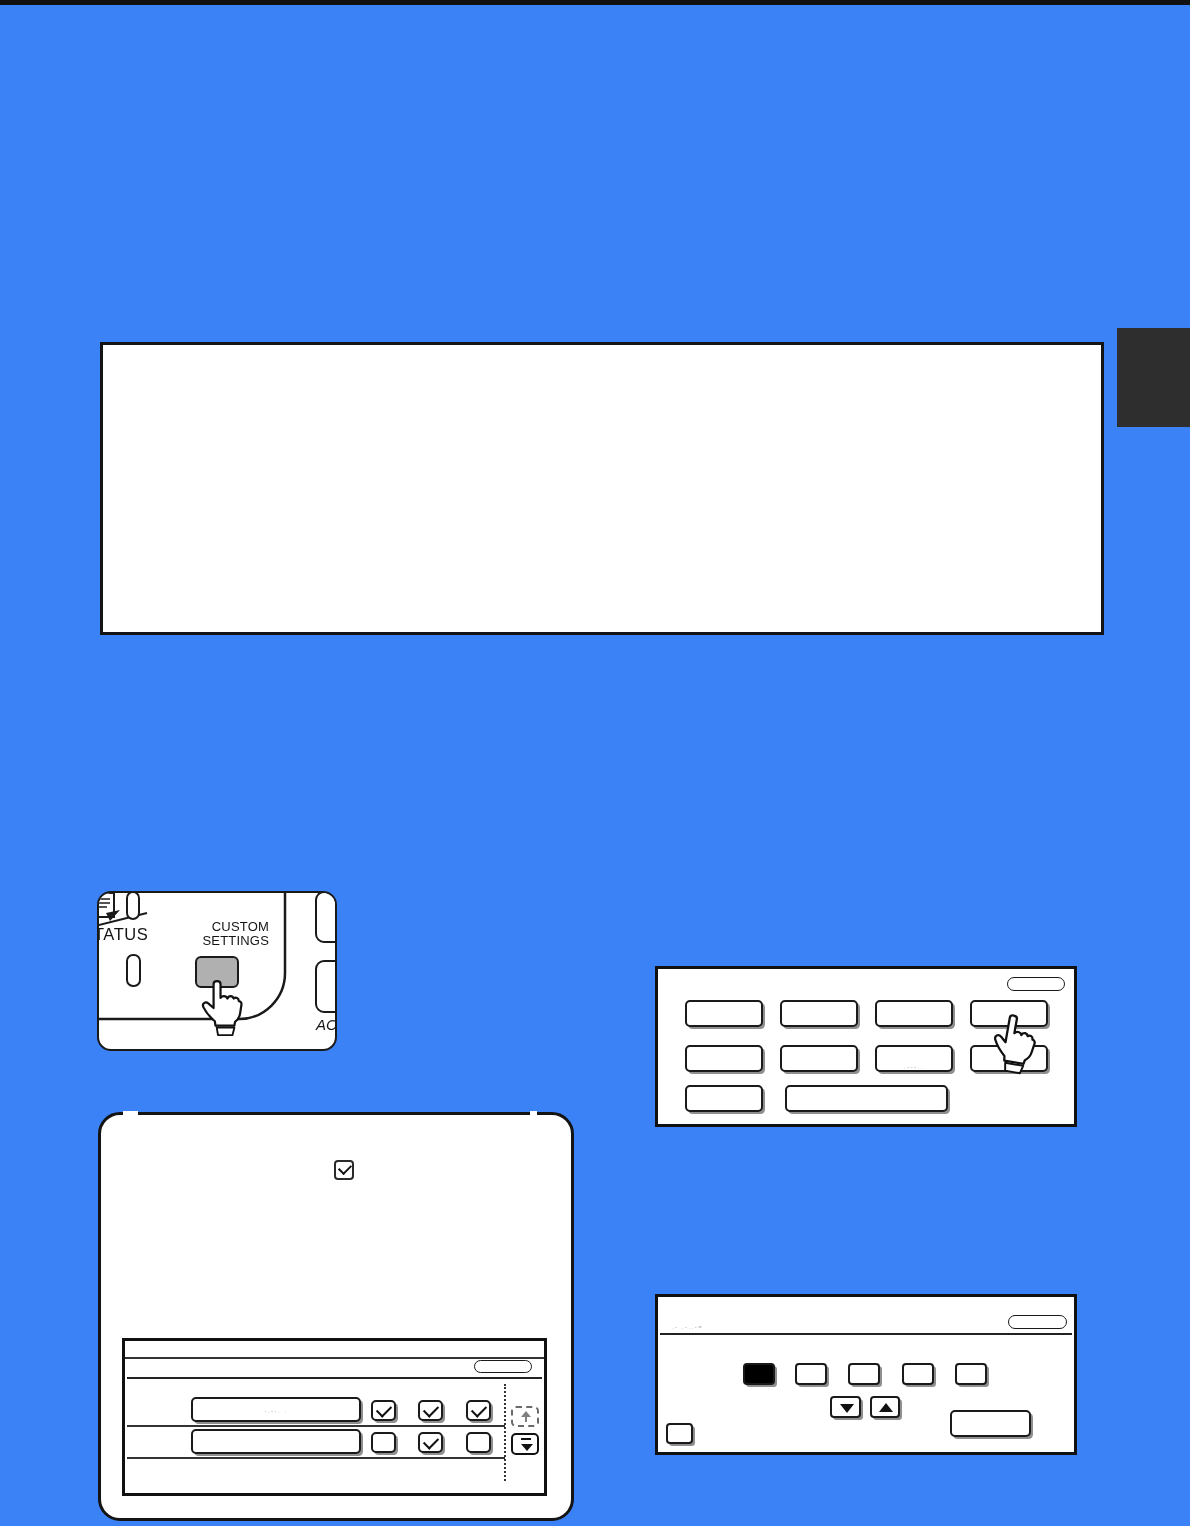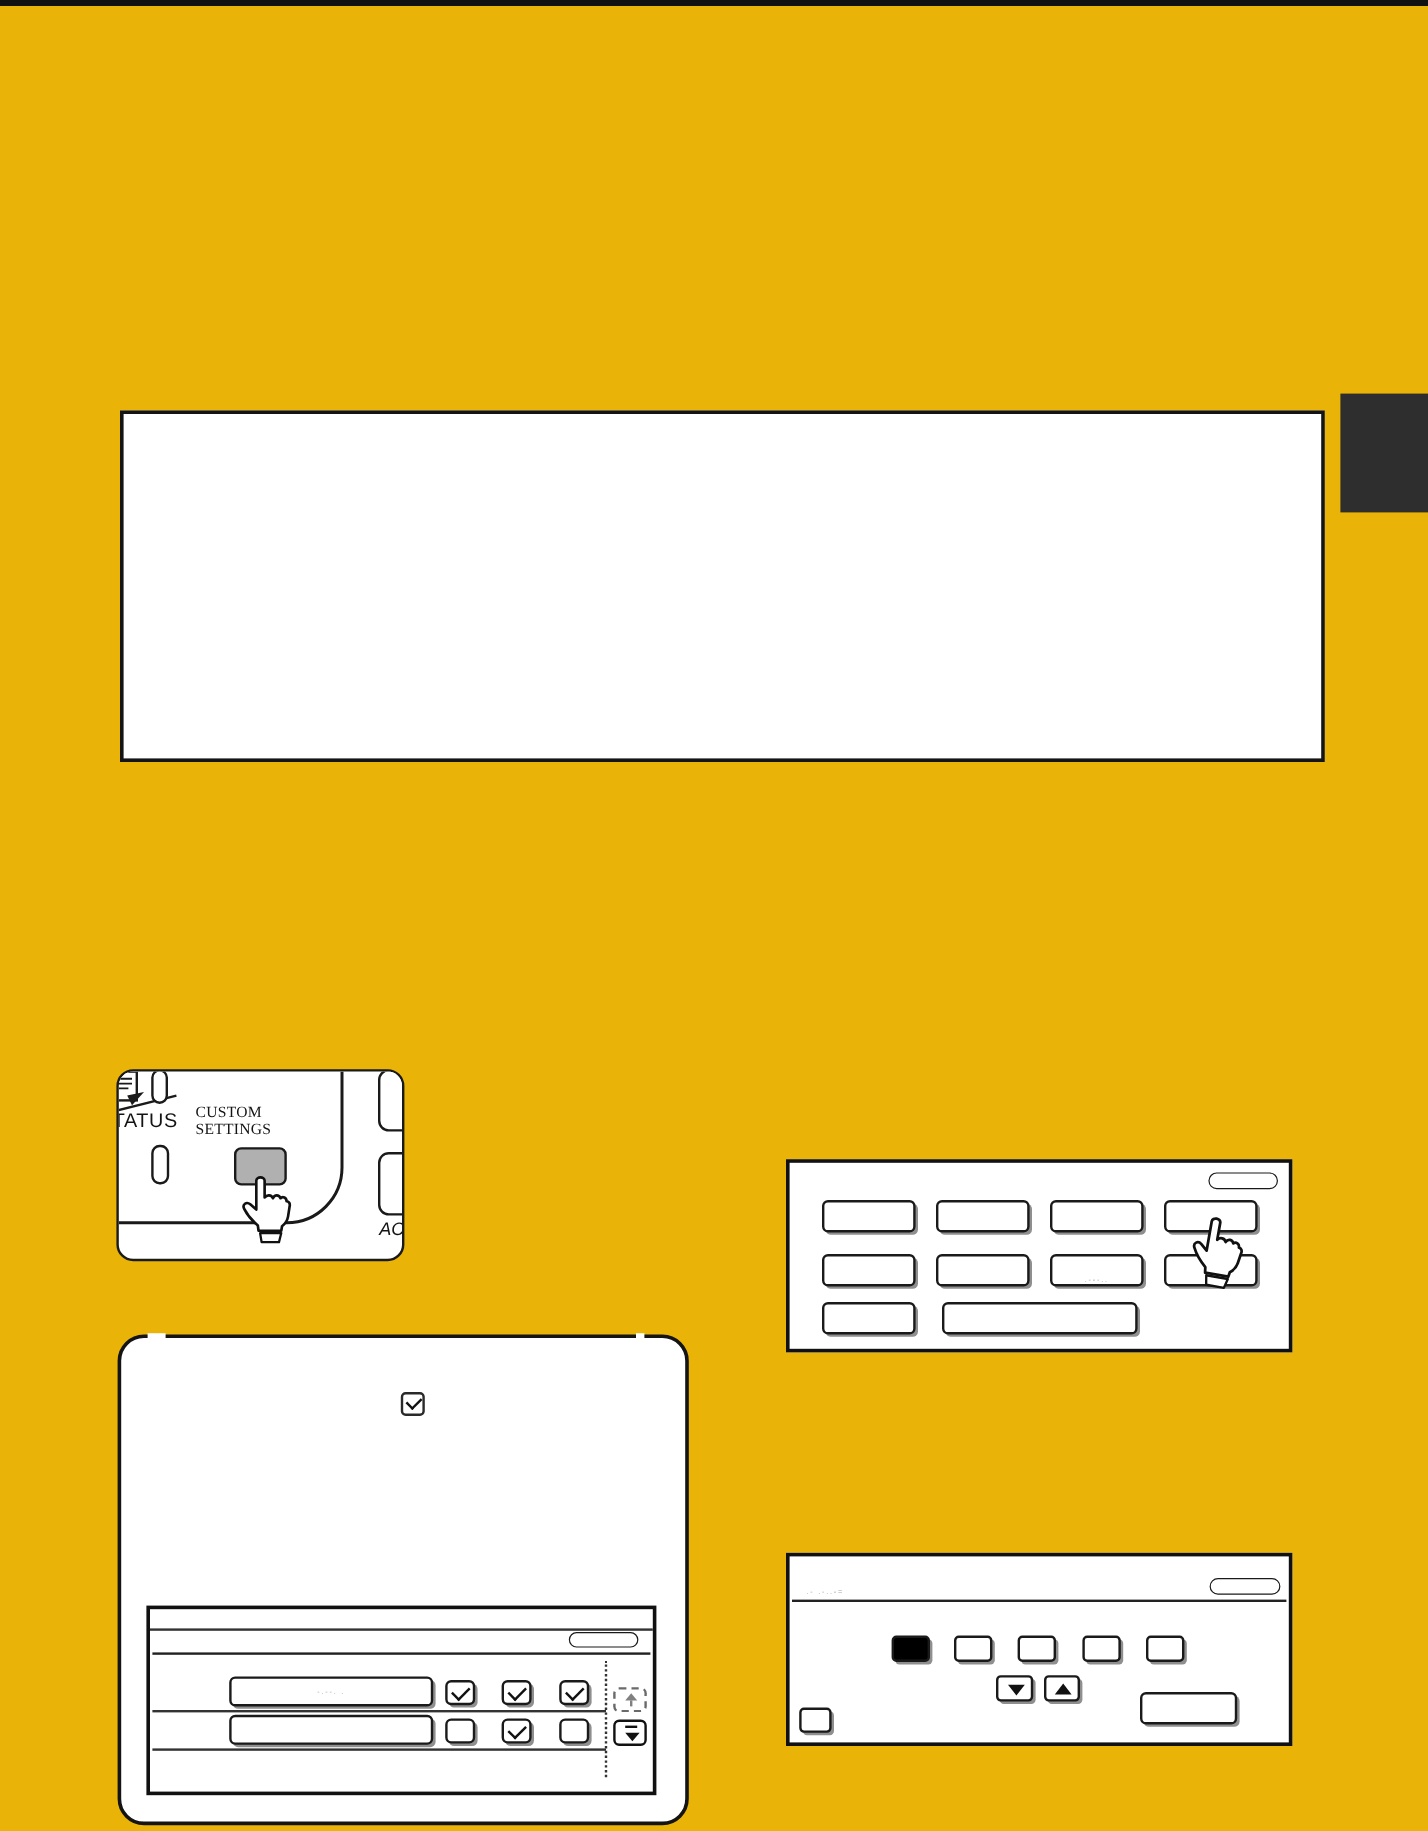--- a/index.html
+++ b/index.html
@@ -1,31 +1,31 @@
 <!DOCTYPE html>
 <html><head>
 <meta charset="utf-8">
 <style>
   html,body{margin:0;padding:0;background:#fff;}
-  .page{position:relative;width:1190px;height:1526px;background:#eab308;overflow:hidden;
+  .page{position:relative;width:1190px;height:1526px;background:#3b82f6;overflow:hidden;
         font-family:"Liberation Sans", sans-serif;color:#141414;}
   .abs{position:absolute;box-sizing:border-box;}
 
   
   .top-edge{left:0;top:0;width:1190px;height:5px;background:#111;}
   .big-box{left:100px;top:342px;width:1004px;height:293px;border:3px solid #141414;background:#fff;}
   .side-tab{left:1117px;top:328px;width:73px;height:99px;background:#2e2e2e;}
 
   
   .panel{left:97px;top:891px;width:240px;height:160px;border:2.5px solid #1a1a1a;border-radius:14px;
          overflow:hidden;background:#fff;}
   .panel-led{border:2px solid #1a1a1a;border-radius:7px;background:#fff;}
   .lbl{white-space:nowrap;}
   .tatus{font-size:16.5px;letter-spacing:.5px;}
-  .cs-label{width:106px;text-align:left;font-size:13px;line-height:14px;letter-spacing:.2px;font-family:Liberation Serif, serif;}
+  .cs-label{width:106px;text-align:right;font-size:13px;line-height:14px;letter-spacing:.2px;}
   .gray-key{border:2px solid #1a1a1a;border-radius:6px;background:#b0b0b0;}
   .tall-btn{border:2px solid #1a1a1a;border-radius:9px;background:#fff;}
   .ac{font-size:15px;}
 
   
   .screen{border:3px solid #111;background:#fff;}
   .mk-btn{border:2px solid #1a1a1a;border-radius:5px;background:#fff;
           box-shadow:2.5px 2.5px 0 -0.5px #8f8f8f;}
   .pill{border:1.5px solid #1a1a1a;border-radius:7px;background:#fff;}
   .rule{background:#222;height:2px;}

